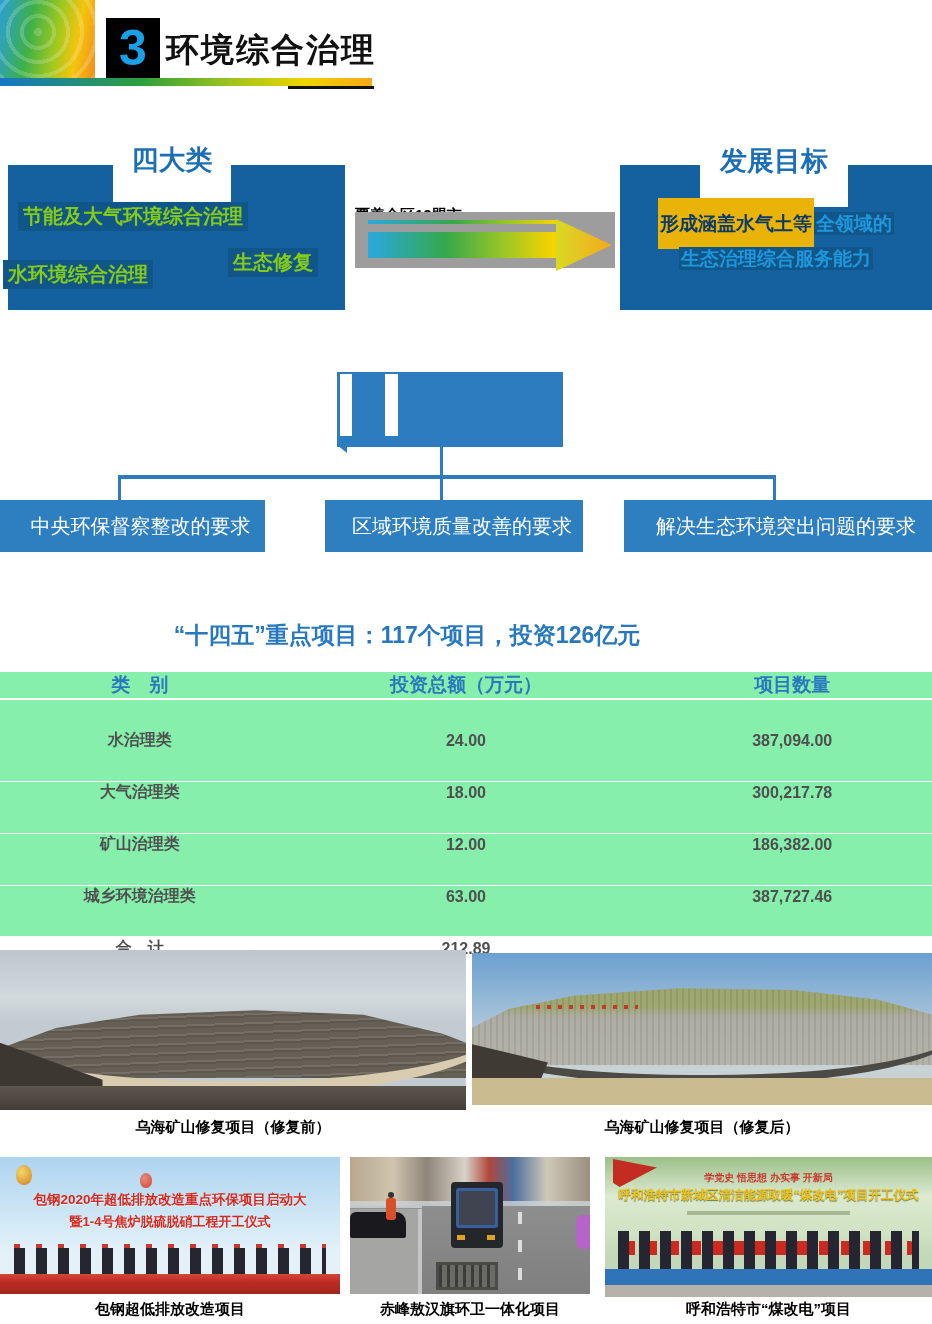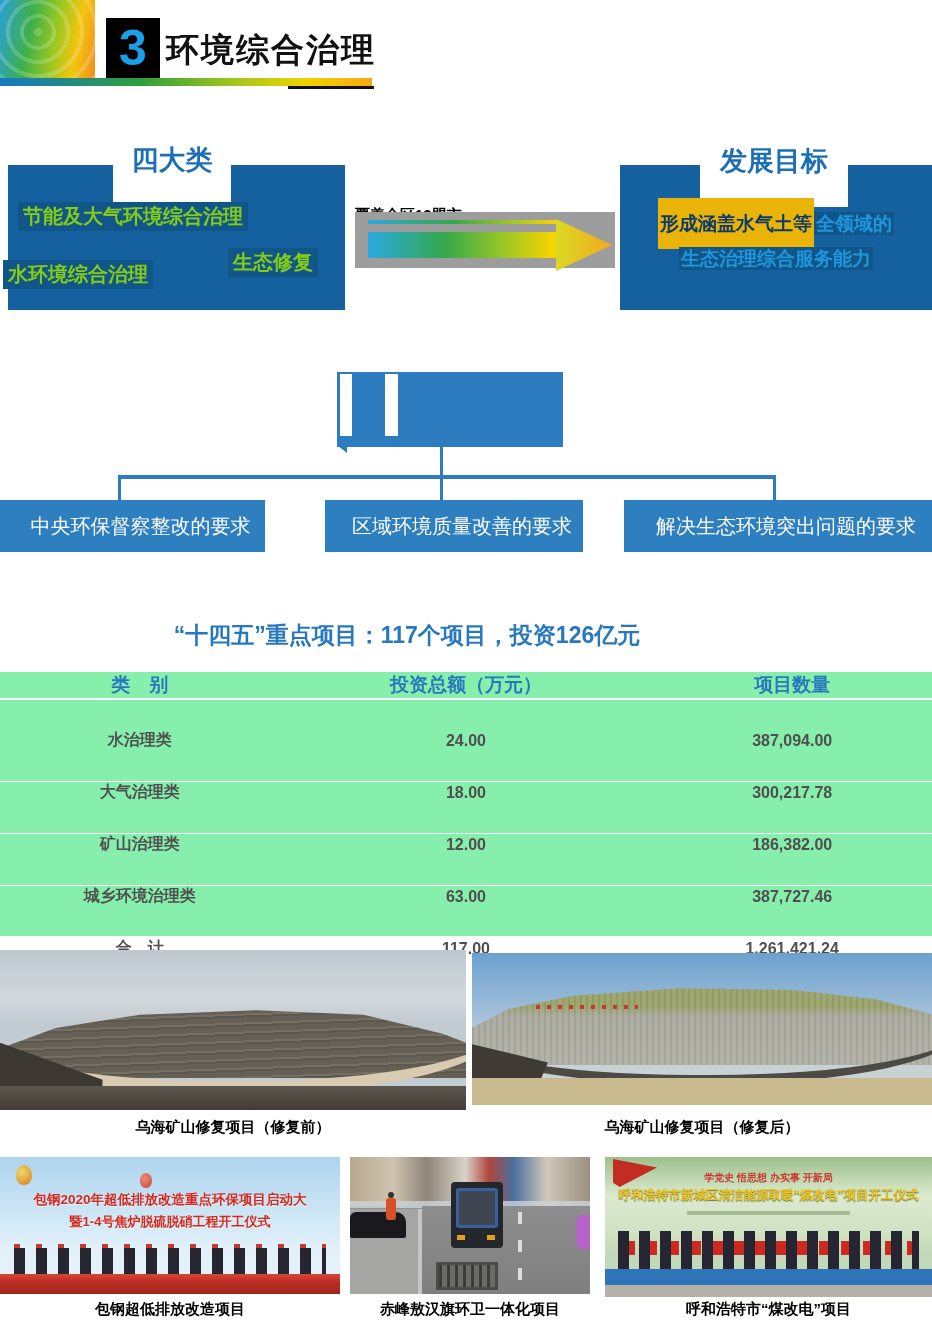--- a/index.html
+++ b/index.html
@@ -242,22 +242,21 @@
       <div>12.00</div>
       <div>186,382.00</div>
     </div>
     <div class="trow tbody-row">
       <div>城乡环境治理类</div>
       <div>63.00</div>
       <div>387,727.46</div>
     </div>
     <div class="trow tbody-row">
       <div>合　计</div>
-      <div>117.00</div>
-      <div>1,261,421.24</div>
+      <div>212.89</div>
     </div>
   </div>
 
   <div class="photo p1">
     <div class="mountain"></div>
     <div class="road"></div>
     <div class="wedge"></div>
     <div class="fg"></div>
   </div>
   <div class="photo p2">

